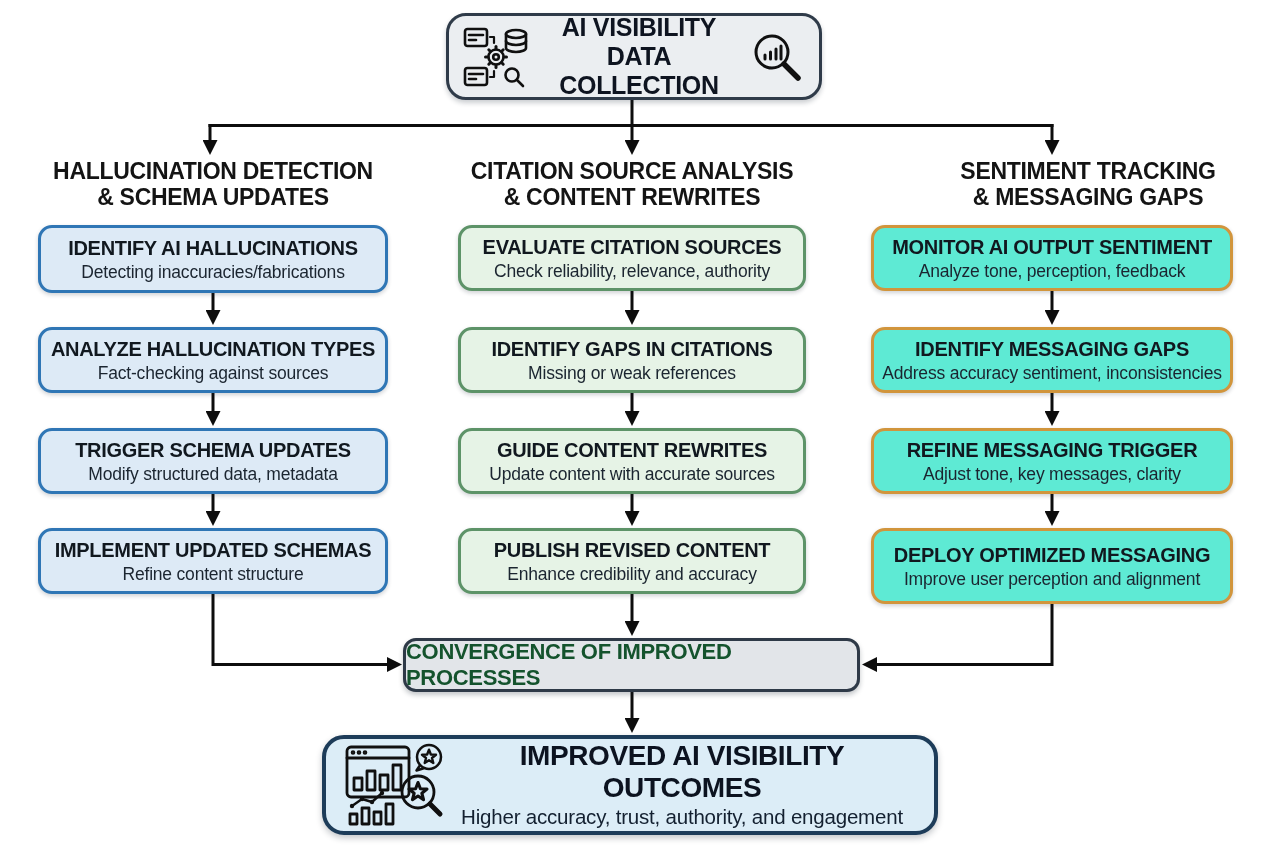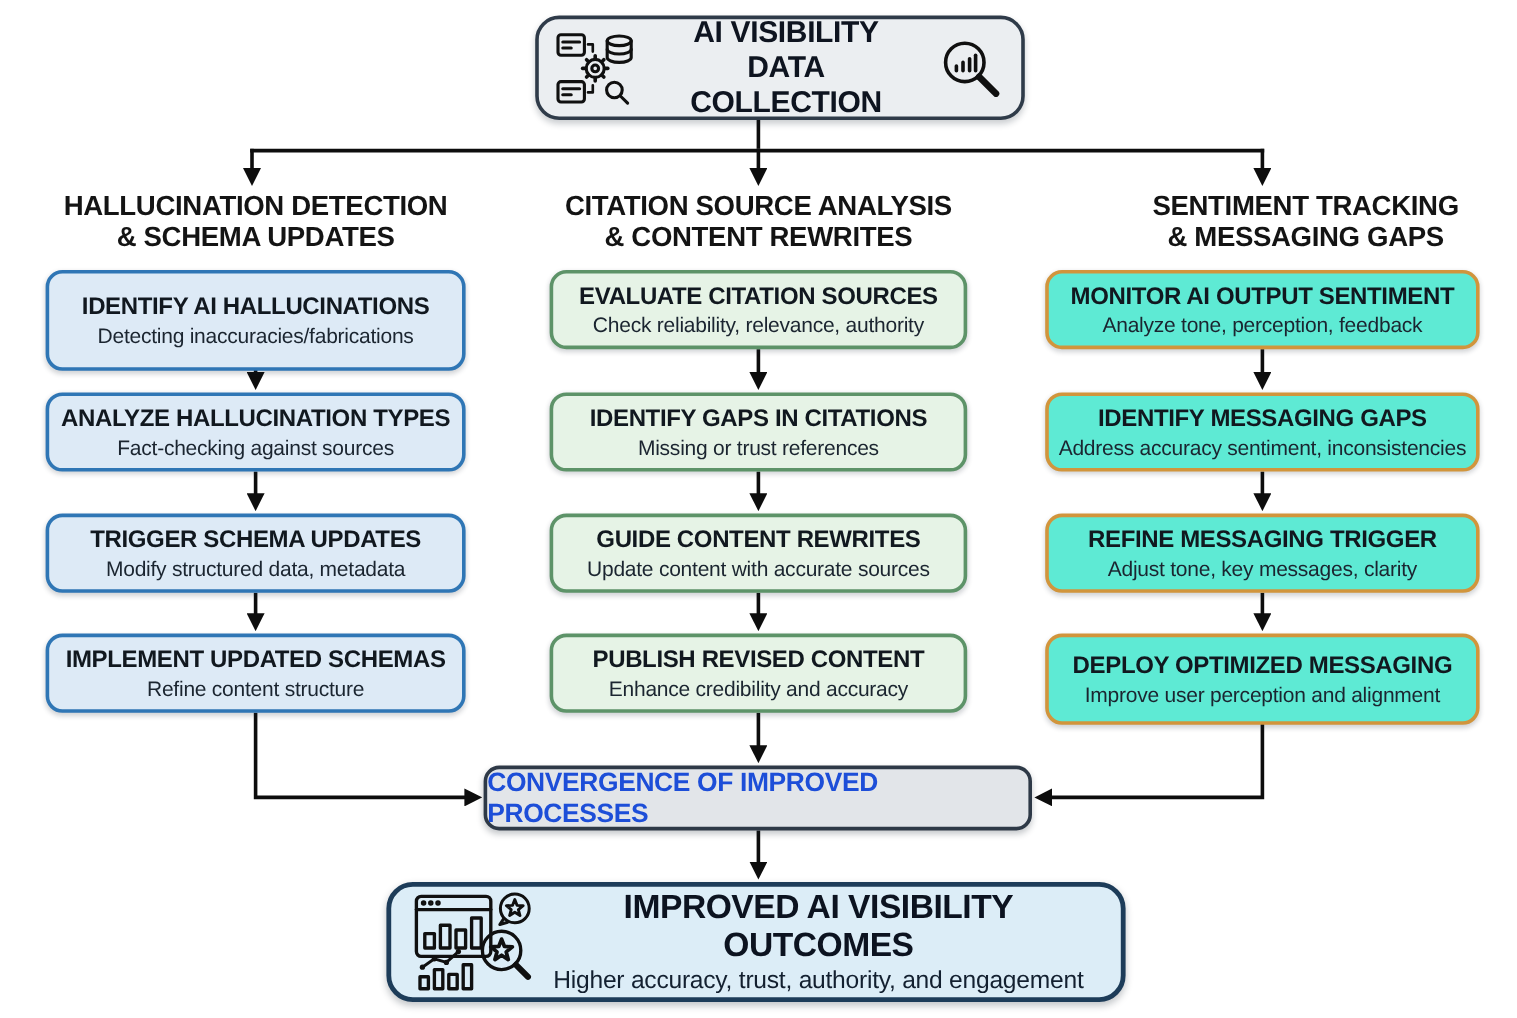--- a/index.html
+++ b/index.html
@@ -5,21 +5,21 @@
   html,body{margin:0;padding:0;background:#ffffff;}
   #canvas{
     position:relative;width:1264px;height:848px;background:#ffffff;overflow:hidden;
     font-family:"Liberation Sans","DejaVu Sans",sans-serif;color:#10151f;
   }
   #arrow-layer{position:absolute;left:0;top:0;width:1264px;height:848px;z-index:1;}
   .node{position:absolute;z-index:2;box-sizing:border-box;display:flex;align-items:center;justify-content:center;}
 
   
   .top-box{
-    left:446px;top:13px;width:408px;height:87px;border:3px solid #2f3b49;border-radius:20px;
+    left:446px;top:13px;width:376px;height:87px;border:3px solid #2f3b49;border-radius:20px;
     background:#ebeef1;box-shadow:0 3px 5px rgba(20,30,45,.22);gap:14px;padding:0 14px;
   }
   .top-title{font-weight:700;font-size:25px;line-height:29px;text-align:center;letter-spacing:-.3px;color:#0e1420;}
 
   
   .col-header{
     position:absolute;z-index:2;top:158px;width:420px;text-align:center;font-weight:700;
     font-size:23px;line-height:26px;letter-spacing:-.3px;color:#141414;
   }
 
@@ -32,21 +32,21 @@
   .step .s{font-size:17.5px;line-height:22px;letter-spacing:-.2px;color:#1b2530;}
   .box-blue  {background:#ddeaf6;border:3px solid #2f76b5;}
   .box-green {background:#e6f3e6;border:3px solid #5d9368;}
   .box-orange{background:#5eead4;border:3px solid #d1953c;}
 
   
   .conv-box{
     left:403px;top:638px;width:457px;height:54px;border:3px solid #2e3947;border-radius:13px;
     background:#e2e5e9;box-shadow:0 3px 5px rgba(20,30,45,.25);
   }
-  .conv-box .t{font-weight:700;font-size:22px;letter-spacing:-.3px;color:#1d4ed8;}
+  .conv-box .t{font-weight:700;font-size:22px;letter-spacing:-.3px;color:#14532d;}
 
   
   .outcome-box{
     left:322px;top:735px;width:616px;height:100px;border:4px solid #1d3c59;border-radius:22px;
     background:#dcedf7;box-shadow:0 3px 6px rgba(20,30,45,.25);gap:0;padding:0 16px;justify-content:flex-start;
   }
   .outcome-text{flex:1;text-align:center;}
   .outcome-text .t{font-weight:700;font-size:28px;line-height:32px;letter-spacing:-.4px;color:#0c1320;}
   .outcome-text .s{font-size:20.5px;line-height:26px;letter-spacing:-.2px;color:#132030;}
 
@@ -145,21 +145,21 @@
   </div>
   <div class="col-header" style="left:422px;">
     <div>CITATION SOURCE ANALYSIS</div>
     <div>&amp; CONTENT REWRITES</div>
   </div>
   <div class="col-header" style="left:878px;">
     <div>SENTIMENT TRACKING</div>
     <div>&amp; MESSAGING GAPS</div>
   </div>
 
-  <div class="node step box-blue" style="left:38px;top:225px;width:350px;height:84px;">
+  <div class="node step box-blue" style="left:38px;top:225px;width:350px;height:68px;">
     <div class="t">IDENTIFY AI HALLUCINATIONS</div>
     <div class="s">Detecting inaccuracies/fabrications</div>
   </div>
   <div class="node step box-blue" style="left:38px;top:327px;width:350px;height:66px;">
     <div class="t">ANALYZE HALLUCINATION TYPES</div>
     <div class="s">Fact-checking against sources</div>
   </div>
   <div class="node step box-blue" style="left:38px;top:428px;width:350px;height:66px;">
     <div class="t">TRIGGER SCHEMA UPDATES</div>
     <div class="s">Modify structured data, metadata</div>
@@ -168,21 +168,21 @@
     <div class="t">IMPLEMENT UPDATED SCHEMAS</div>
     <div class="s">Refine content structure</div>
   </div>
 
   <div class="node step box-green" style="left:458px;top:225px;width:348px;height:66px;">
     <div class="t">EVALUATE CITATION SOURCES</div>
     <div class="s">Check reliability, relevance, authority</div>
   </div>
   <div class="node step box-green" style="left:458px;top:327px;width:348px;height:66px;">
     <div class="t">IDENTIFY GAPS IN CITATIONS</div>
-    <div class="s">Missing or trust references</div>
+    <div class="s">Missing or weak references</div>
   </div>
   <div class="node step box-green" style="left:458px;top:428px;width:348px;height:66px;">
     <div class="t">GUIDE CONTENT REWRITES</div>
     <div class="s">Update content with accurate sources</div>
   </div>
   <div class="node step box-green" style="left:458px;top:528px;width:348px;height:66px;">
     <div class="t">PUBLISH REVISED CONTENT</div>
     <div class="s">Enhance credibility and accuracy</div>
   </div>
 

